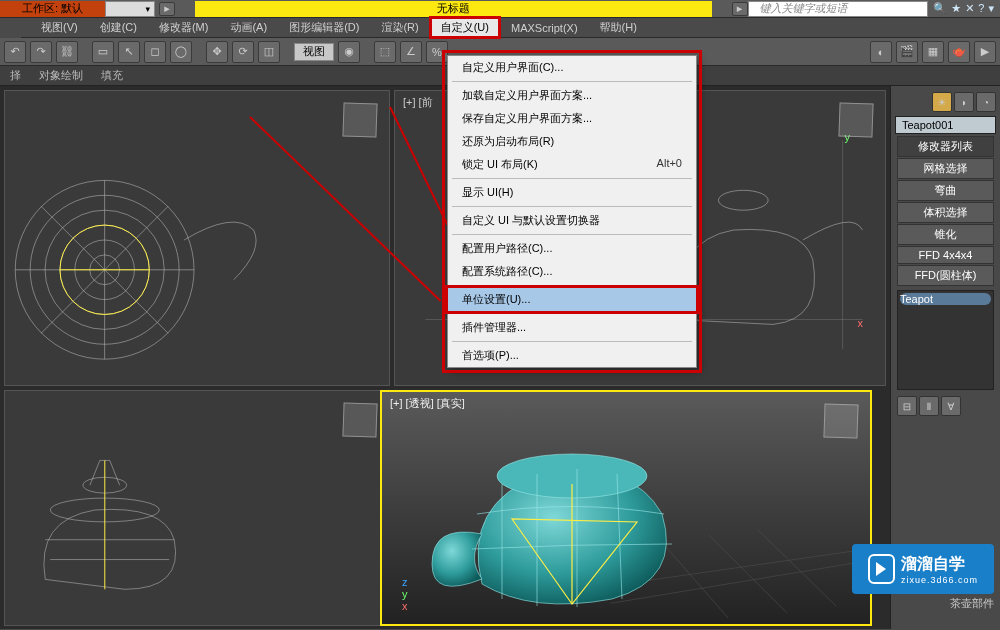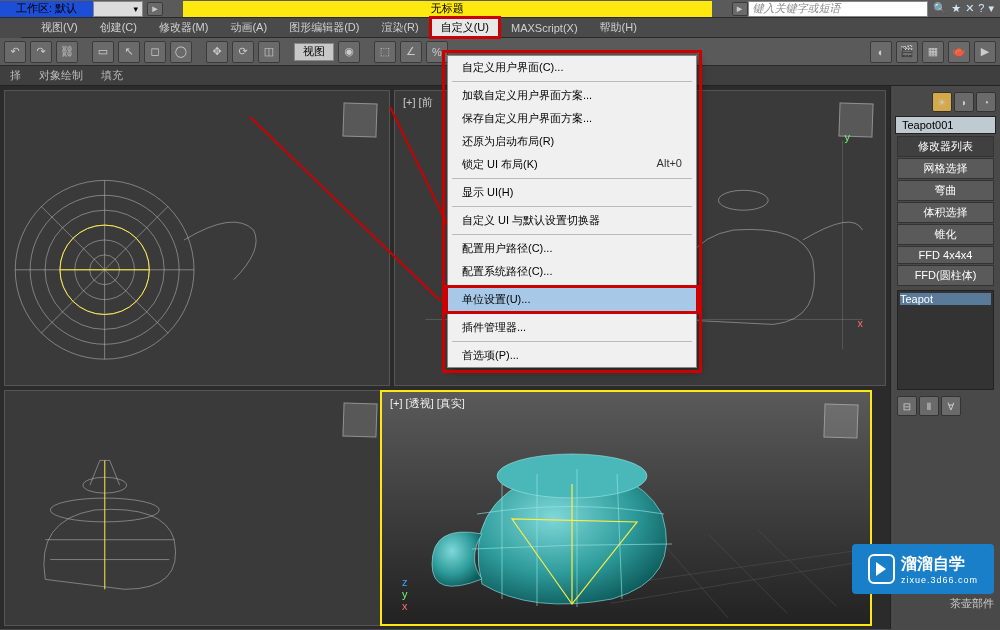--- a/index.html
+++ b/index.html
@@ -1,22 +1,22 @@
 <!DOCTYPE html>
 <html><head>
 <meta charset="utf-8">
 <style>
 * { margin: 0; padding: 0; box-sizing: border-box; font-family: "Microsoft YaHei", sans-serif; font-size: 11px; user-select: none; }
 body { width: 1000px; height: 630px; background: #4a4a4a; overflow: hidden; position: relative; }
 .top-bar { height: 18px; background: #5a5a5a; display: flex; align-items: center; border-bottom: 1px solid #2a2a2a; }
-.workspace-label { background: #1d4ed8; color: #000; padding: 1px 16px; height: 16px; display: flex; align-items: center; }
+.workspace-label { background: #c2410c; color: #000; padding: 1px 22px; height: 16px; display: flex; align-items: center; }
 .workspace-dd { background: #dcdcdc; color: #000; padding: 1px 4px; width: 50px; height: 16px; display:flex; align-items:center; border: 1px solid #888;}
 .workspace-dd::after { content: "▾"; margin-left: auto; font-size:9px;}
 .title-strip { background: #fde910; color: #000; flex: 1; text-align: center; height: 16px; margin: 0 20px; display:flex; align-items:center; justify-content:center;}
-.search-box { background: #fff; color: #888; width: 180px; height: 16px; padding: 0 4px; border: 1px solid #888; display:flex; align-items:center; font-style: italic;}
+.search-box { background: #fff; color: #888; width: 180px; height: 16px; padding: 0 11px; border: 1px solid #888; display:flex; align-items:center; font-style: italic;}
 .help-icons { display: flex; gap: 4px; padding: 0 6px; color: #cfe6f7;}
 .help-icons span { cursor: pointer; }
 .menu-bar { height: 20px; background: #4a4a4a; display: flex; align-items: center; padding: 0 10px; gap: 2px; border-bottom: 1px solid #2a2a2a; margin-left: 21px;}
 .menu-bar .mi { color: #d0d0d0; padding: 2px 10px; cursor: pointer; }
 .menu-bar .mi.highlighted { background: #e8e8e8; color: #000; outline: 3px solid #c00; outline-offset: -1px;}
 .toolbar { height: 28px; background: #5a5a5a; display: flex; align-items: center; padding: 0 4px; gap: 4px; border-bottom: 1px solid #2a2a2a;}
 .tb-ico { width: 22px; height: 22px; background: #6a6a6a; border: 1px solid #3a3a3a; border-radius: 2px; display:flex; align-items:center; justify-content:center; color:#ccc; cursor:pointer;}
 .tb-sep { width: 6px; }
 .tb-label { background: #c8c8c8; color: #000; padding: 1px 8px; border: 1px solid #888; height: 18px; display:flex; align-items:center;}
 .subtoolbar { height: 20px; background: #3f3f3f; display: flex; align-items: center; padding: 0 10px; gap: 18px; border-bottom: 1px solid #222;}
@@ -34,21 +34,21 @@
 .dropdown-menu .ditem { padding: 4px 14px; color: #000; cursor: pointer; display:flex; }
 .dropdown-menu .ditem .shortcut { margin-left: auto; color: #333;}
 .dropdown-menu .ditem.hl { background: #a8c8e8; outline: 3px solid #c00; outline-offset: 0px;}
 .dropdown-menu .dsep { height: 1px; background: #bbb; margin: 2px 4px; }
 .red-line { position: absolute; z-index: 9; background: #c00; height: 2px; transform-origin: left center;}
 .cp-row { display: flex; gap: 2px; justify-content: flex-end; padding: 2px; }
 .cp-ico { width: 20px; height: 20px; background: #6a6a6a; border: 1px solid #333; border-radius: 2px; cursor:pointer; display:flex;align-items:center;justify-content:center;font-size:10px;}
 .cp-dd { background: #bfcad1; color: #000; padding: 2px 6px; margin: 2px; border: 1px solid #222; display:flex;}
 .cp-btn { background: #5a5a5a; color: #fff; padding: 2px 4px; margin: 1px 4px; text-align: center; border: 1px solid #333; cursor:pointer;}
 .cp-list { background: #333; border: 1px solid #222; height: 100px; margin: 4px; color: #fff; padding: 2px;}
-.cp-list .sel { background: #5a7a9a; }
+.cp-list .sel { background: #5a7a9a; border-radius: 6px; }
 .watermark { position: absolute; right: 6px; bottom: 36px; width: 142px; height: 50px; background: #1a7fc9; border-radius: 4px; display:flex; align-items:center; gap:6px; padding: 0 16px; z-index: 20;}
 .watermark .play { width: 30px; height: 30px; border: 2px solid #fff; border-radius: 6px; display:flex; align-items:center; justify-content:center;}
 .watermark .play::after{content:""; border-left: 10px solid #fff; border-top: 7px solid transparent; border-bottom: 7px solid transparent;}
 .watermark .txt { color: #fff; }
 .watermark .txt .big { font-size: 16px; font-weight: bold; }
 .watermark .txt .small { font-size: 9px; letter-spacing: 1px;}
 .vp-cube { position:absolute; right:12px; top:12px; width:34px; height:34px; background:rgba(180,180,180,0.25); border:1px solid rgba(200,200,200,0.5); transform: rotate(2deg);}
 .axis { position:absolute; left:20px; bottom:12px; font-size:9px;}
 .axis span{ display:block; }
 .axis .z{color:#3aa3ff;} .axis .y{color:#6eff6e;} .axis .x{color:#ff6b6b;}

